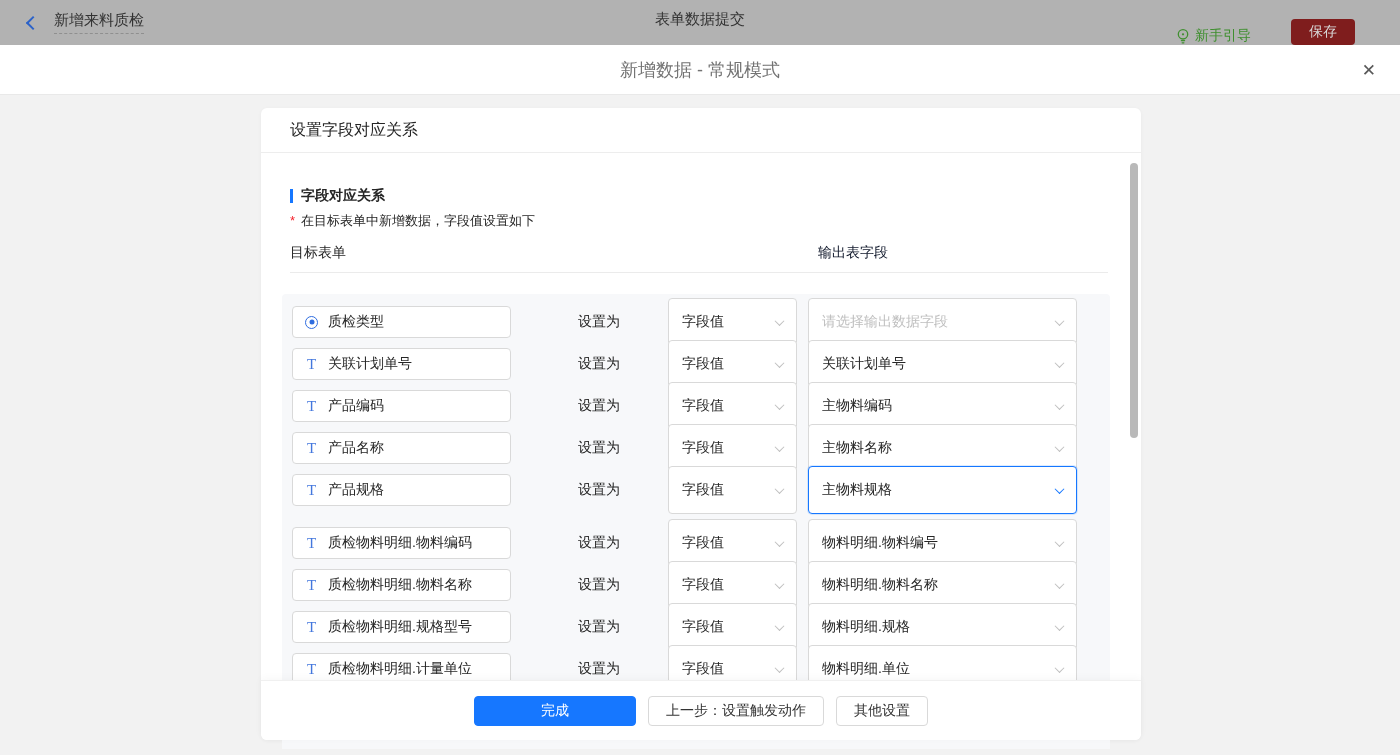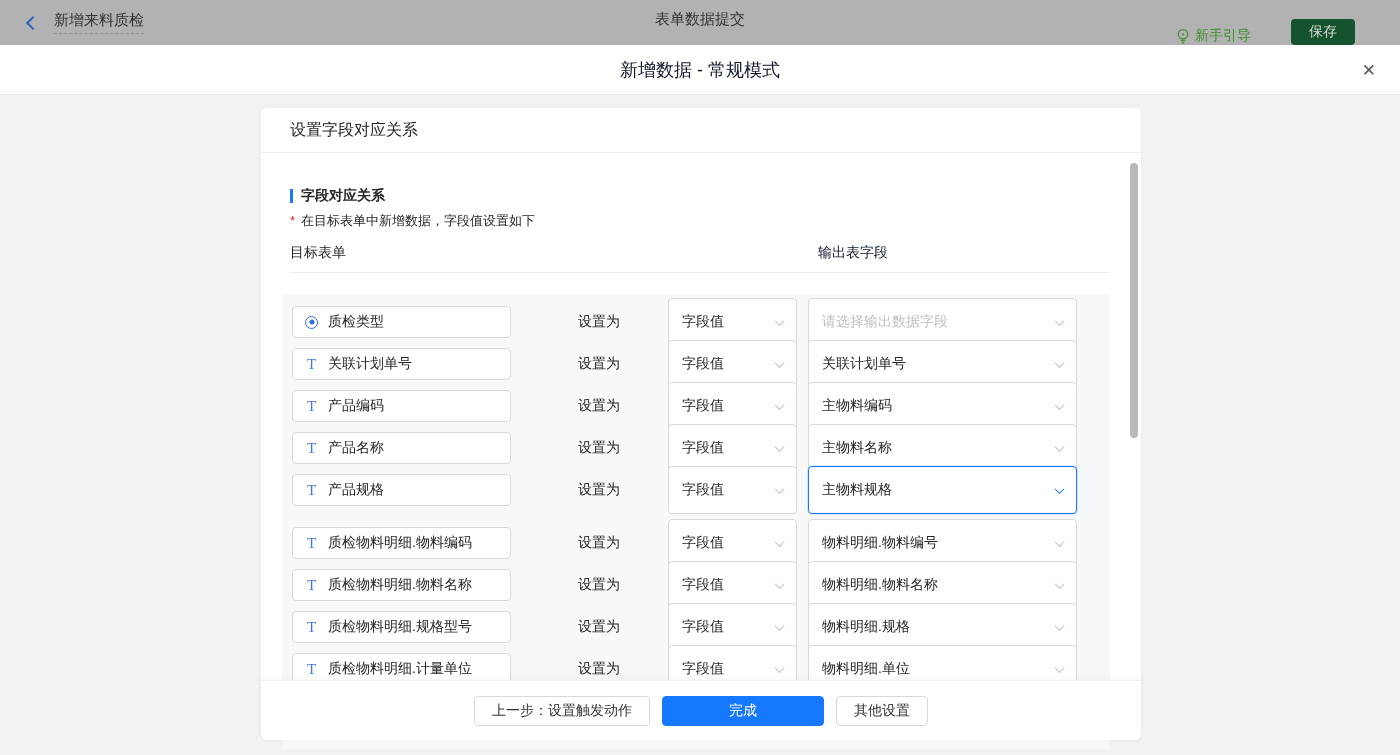--- a/index.html
+++ b/index.html
@@ -28,32 +28,32 @@
   .topbar-center {
     position:absolute; left:0; top:0; width:100%; height:39px;
     display:flex; align-items:center; justify-content:center;
     font-size:15px; color:#333;
   }
   .topbar-right { position:absolute; right:45px; top:0; height:45px; display:flex; align-items:flex-end; gap:40px; }
   .guide { display:flex; align-items:center; gap:5px; color:#3f8f2f; font-size:14px; cursor:pointer; }
   .guide svg { display:block; }
   .save-btn {
     width:64px; height:26px; border:none; border-radius:4px;
-    background:#14532d; color:#d9d9d9; font-size:14px; cursor:pointer;
+    background:#7f1d1d; color:#d9d9d9; font-size:14px; cursor:pointer;
     font-family:inherit;
   }
 
   
   .modal-band {
     position:absolute; left:0; top:45px; width:1400px; height:50px;
     background:#ffffff; border-bottom:1px solid #e9e9e9;
   }
   .modal-title {
     width:100%; height:100%; display:flex; align-items:center; justify-content:center;
-    font-size:18px; font-weight:500; color:#0f172a;text-align:center;
+    font-size:18px; font-weight:500; color:#737373;text-align:center;
   }
   .modal-close {
     position:absolute; right:24px; top:50%; transform:translateY(-50%);
     font-size:17px; color:#595959; cursor:pointer; line-height:1;
   }
 
   
   .card {
     position:absolute; left:261px; top:108px; width:880px; height:632px;
     background:#fff; border-radius:6px;
@@ -316,19 +316,19 @@
           <span class="chev"></span>
         </div>
         <div class="select output">
           <span class="sel-text">物料明细.单位</span>
           <span class="chev"></span>
         </div>
       </div>
     </div>
 
   <div class="card-footer" id="card-footer">
+      <button class="foot-btn primary">完成</button>
       <button class="foot-btn">上一步：设置触发动作</button>
-      <button class="foot-btn primary">完成</button>
       <button class="foot-btn">其他设置</button>
     </div>
 
   <div class="scroll-thumb"></div>
 </div>
 
 </body></html>

